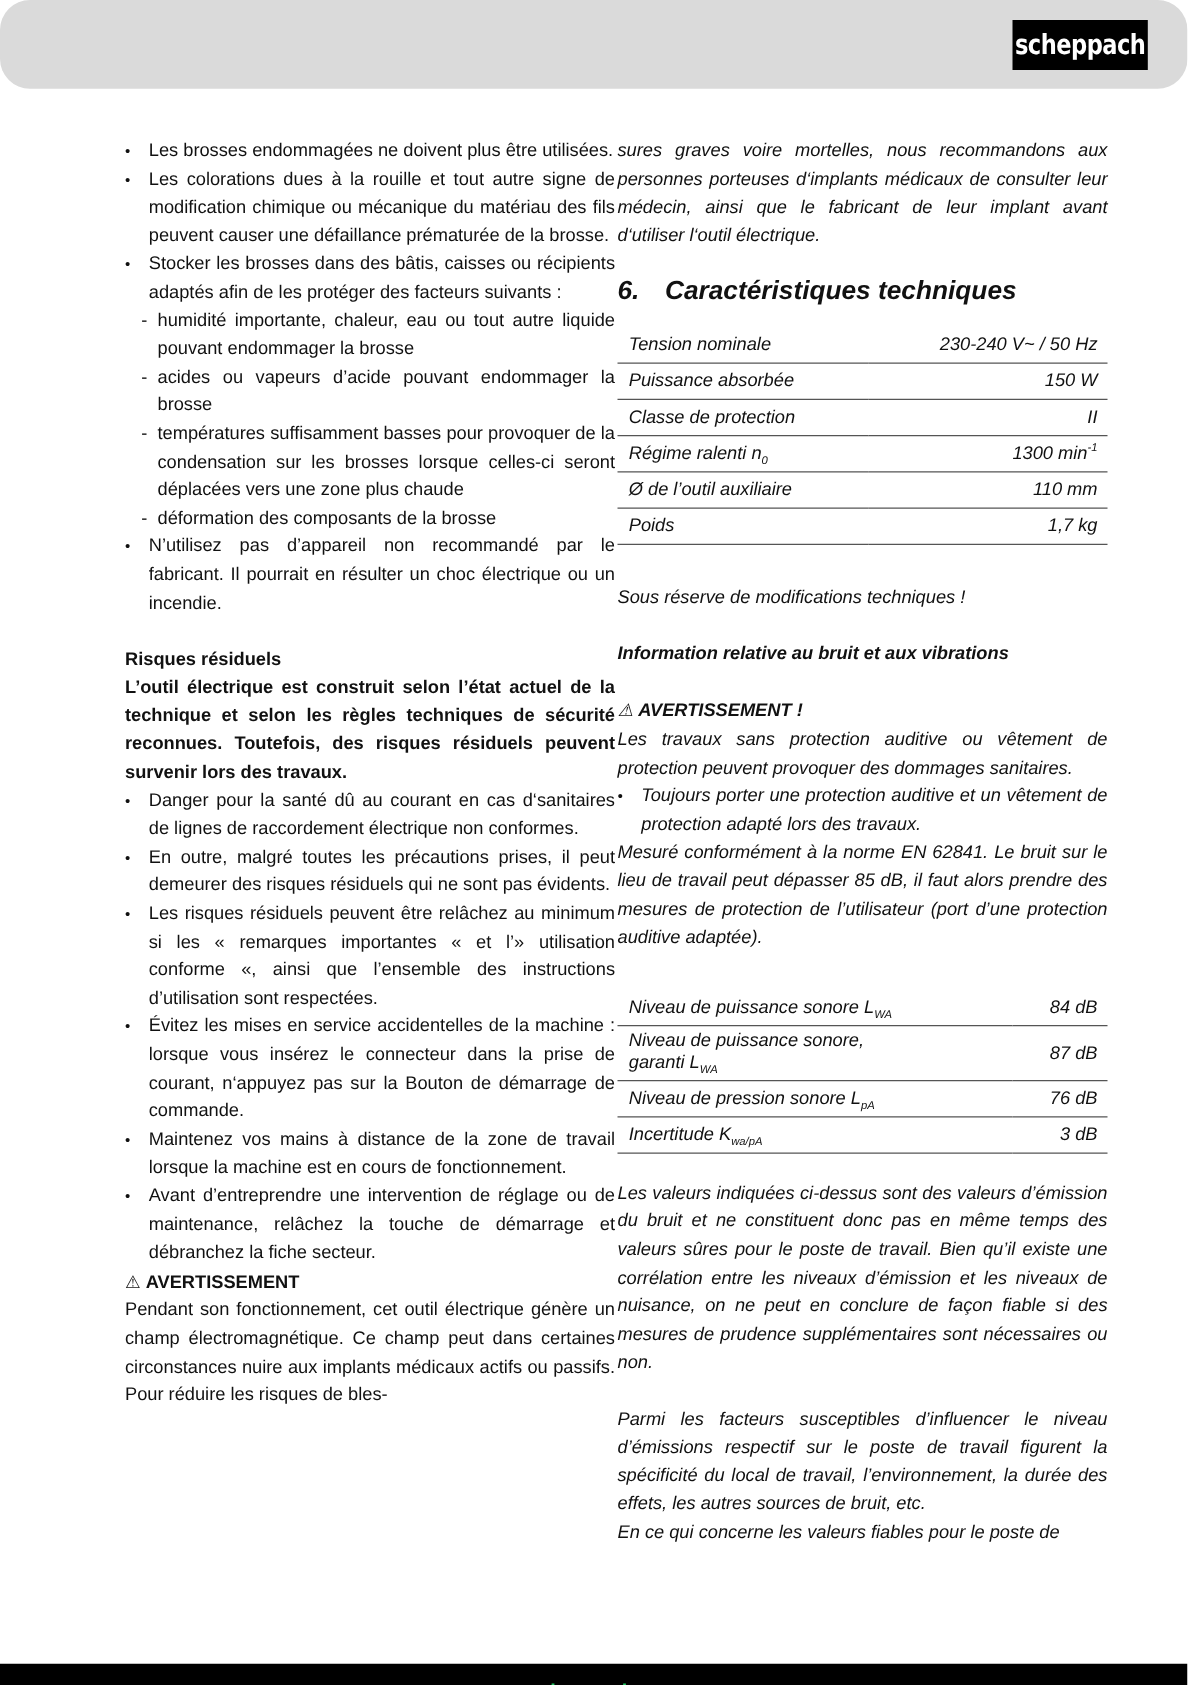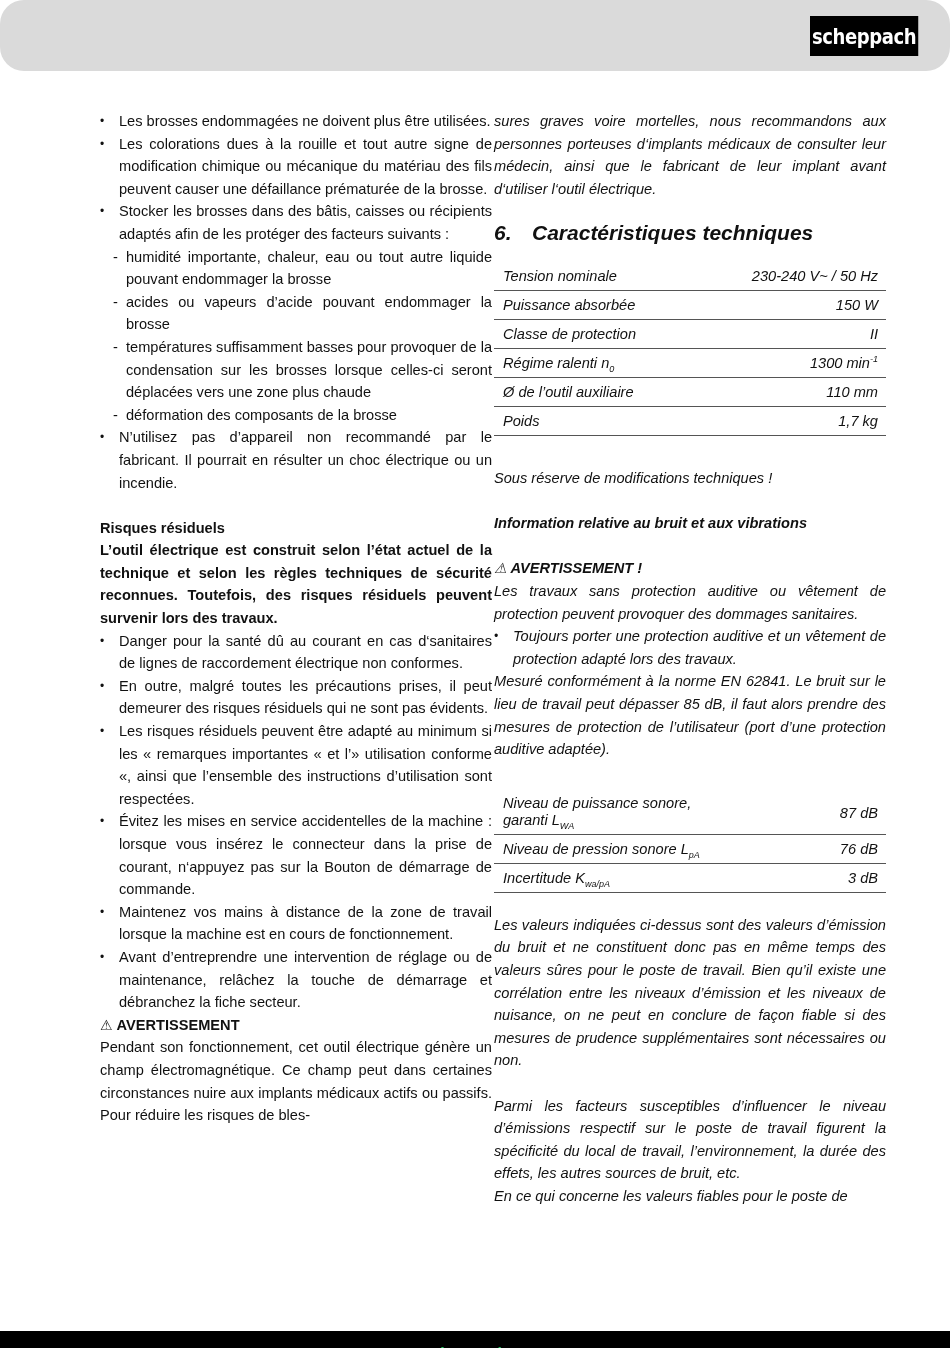--- a/index.html
+++ b/index.html
@@ -67,21 +67,21 @@
   </ul>
 
   <div class="gap"></div>
 
   <div class="bold">Risques résiduels</div>
   <div class="bold just">L’outil électrique est construit selon l’état actuel de la technique et selon les règles techniques de sécurité reconnues. Toutefois, des risques résiduels peuvent survenir lors des travaux.</div>
 
   <ul class="bul">
     <li>Danger pour la santé dû au courant en cas d‘sanitaires de lignes de raccordement électrique non conformes.</li>
     <li>En outre, malgré toutes les précautions prises, il peut demeurer des risques résiduels qui ne sont pas évidents.</li>
-    <li>Les risques résiduels peuvent être adapté au minimum si les « remarques importantes « et l’» utilisation conforme «, ainsi que l’ensemble des instructions d’utilisation sont respectées.</li>
+    <li>Les risques résiduels peuvent être relâchez au minimum si les « remarques importantes « et l’» utilisation conforme «, ainsi que l’ensemble des instructions d’utilisation sont respectées.</li>
     <li>Évitez les mises en service accidentelles de la machine : lorsque vous insérez le connecteur dans la prise de courant, n‘appuyez pas sur la Bouton de démarrage de commande.</li>
     <li>Maintenez vos mains à distance de la zone de travail lorsque la machine est en cours de fonctionnement.</li>
     <li>Avant d’entreprendre une intervention de réglage ou de maintenance, relâchez la touche de démarrage et débranchez la fiche secteur.</li>
   </ul>
 
   <div class="bold">
     <span class="warn-icon">⚠</span><span>AVERTISSEMENT</span>
   </div>
   <div class="just">Pendant son fonctionnement, cet outil électrique génère un champ électromagnétique. Ce champ peut dans certaines circonstances nuire aux implants médicaux actifs ou passifs. Pour réduire les risques de bles-</div>
 </div>
@@ -135,20 +135,24 @@
   <ul class="bul">
     <li>Toujours porter une protection auditive et un vêtement de protection adapté lors des travaux.</li>
   </ul>
   <div class="just">Mesuré conformément à la norme EN 62841. Le bruit sur le lieu de travail peut dépasser 85 dB, il faut alors prendre des mesures de protection de l’utilisateur (port d’une protection auditive adaptée).</div>
 
   <div class="gap"></div>
 
   <table class="spec" style="margin-top:8px;">
     <tbody>
       <tr>
+        <td><span>Niveau de puissance sonore L</span><sub>WA</sub></td>
+        <td class="val">84 dB</td>
+      </tr>
+      <tr>
         <td class="two"><span>Niveau de puissance sonore,</span><br><span>garanti L</span><sub>WA</sub></td>
         <td class="val">87 dB</td>
       </tr>
       <tr>
         <td><span>Niveau de pression sonore L</span><sub>pA</sub></td>
         <td class="val">76 dB</td>
       </tr>
       <tr>
         <td><span>Incertitude K</span><sub>wa/pA</sub></td>
         <td class="val">3 dB</td>

